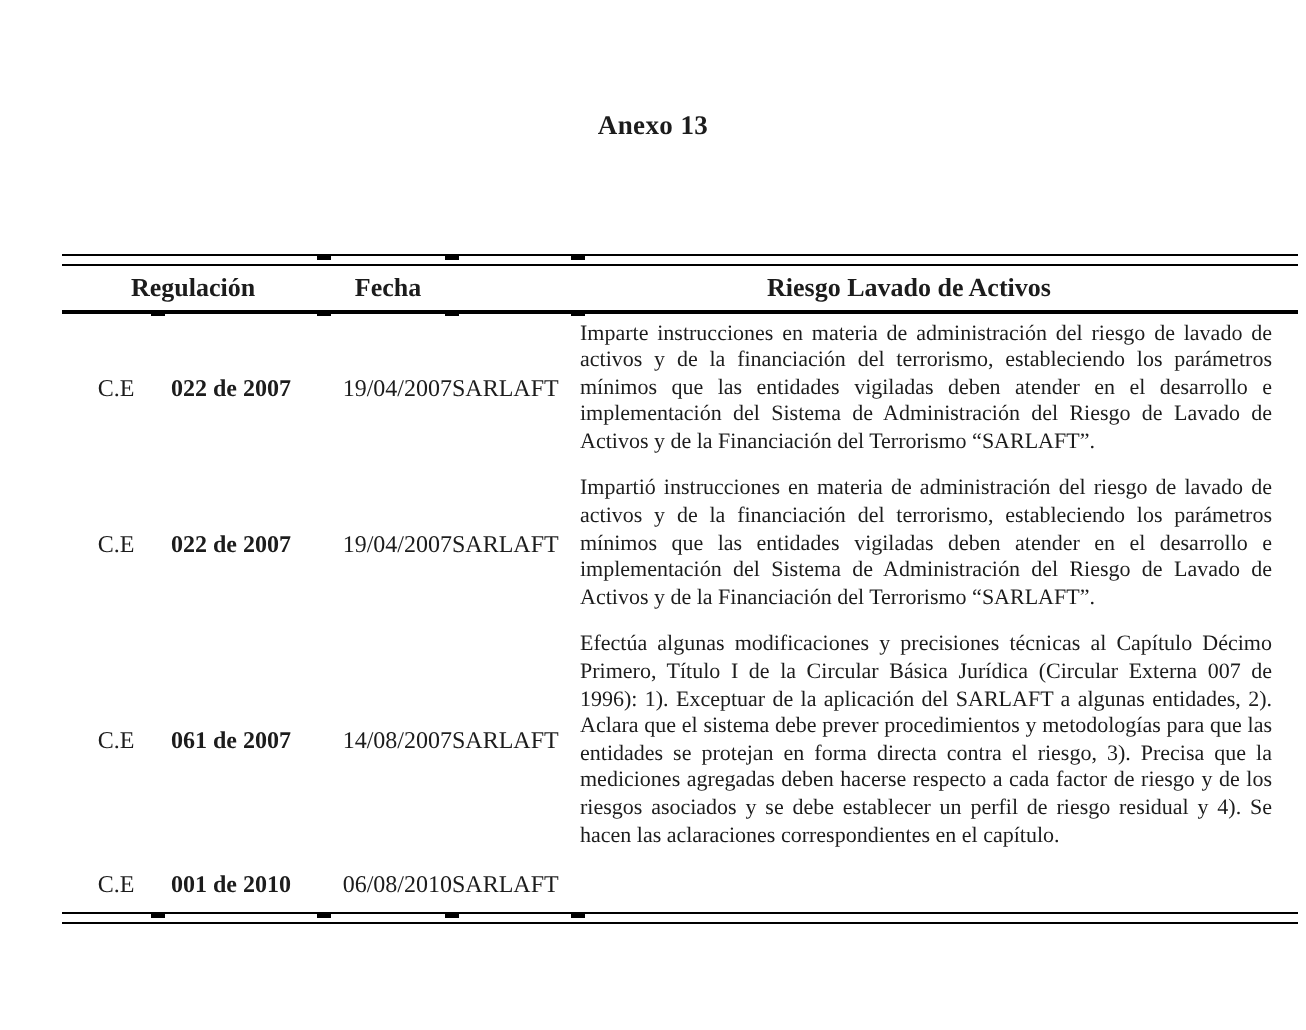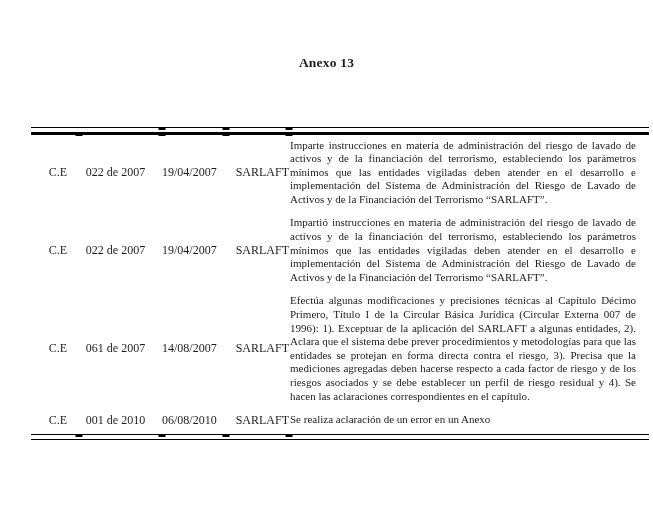--- a/index.html
+++ b/index.html
@@ -80,23 +80,23 @@
     display: grid;
     grid-template-columns: 48px 83px 64px 63px 1fr;
     align-items: center;
     padding: 4px 0 6px 0;
     font-size: 12px;
   }
   .body-row .cell {
     white-space: nowrap;
   }
   .cell.c-tipo  { text-align: center;  padding-left: 6px; }
-  .cell.c-num   { text-align: center; padding-right: 10px; }
-  .cell.c-fecha { text-align: left; font-family: Liberation Serif, serif; }
-  .cell.c-cat   { text-align: right; }
+  .cell.c-num   { text-align: center; padding-right: 10px; font-weight: bold; }
+  .cell.c-fecha { text-align: right; font-family: Liberation Serif, serif; }
+  .cell.c-cat   { text-align: left; }
   .cell.c-desc {
     white-space: normal;
     align-self: start;
     text-align: justify;
     font-size: 11px;
     line-height: 13.6px;
     padding: 0 13px 0 1px;
   }
 </style>
 </head>
@@ -107,20 +107,25 @@
   <div class="doc-title">Anexo 13</div>
 
   <div class="reg-table">
 
     <div class="rule double">
       <i class="tick" style="left:131px"></i>
       <i class="tick" style="left:195px"></i>
       <i class="tick" style="left:258px"></i>
     </div>
 
+    <div class="header-row">
+      <div class="hcell">Regulación</div>
+      <div class="hcell">Fecha</div>
+      <div class="hcell h-riesgo">Riesgo Lavado de Activos</div>
+    </div>
 
     <div class="rule single">
       <i class="tick" style="left:48px"></i>
       <i class="tick" style="left:131px"></i>
       <i class="tick" style="left:195px"></i>
       <i class="tick" style="left:258px"></i>
     </div>
 
     <div class="body-row">
       <div class="cell c-tipo">C.E</div>
@@ -144,21 +149,20 @@
       <div class="cell c-fecha">14/08/2007</div>
       <div class="cell c-cat">SARLAFT</div>
       <div class="cell c-desc">Efectúa algunas modificaciones y precisiones técnicas al Capítulo Décimo Primero, Título I de la Circular Básica Jurídica (Circular Externa 007 de 1996): 1). Exceptuar de la aplicación del SARLAFT a algunas entidades, 2). Aclara que el sistema debe prever procedimientos y metodologías para que las entidades se protejan en forma directa contra el riesgo, 3). Precisa que la mediciones agregadas deben hacerse respecto a cada factor de riesgo y de los riesgos asociados y se debe establecer un perfil de riesgo residual y 4). Se hacen las aclaraciones correspondientes en el capítulo.</div>
     </div>
 
     <div class="body-row">
       <div class="cell c-tipo">C.E</div>
       <div class="cell c-num">001 de 2010</div>
       <div class="cell c-fecha">06/08/2010</div>
       <div class="cell c-cat">SARLAFT</div>
-      <div class="cell c-desc">Se realiza aclaración de un error en un Anexo</div>
     </div>
 
     <div class="rule double">
       <i class="tick" style="left:48px"></i>
       <i class="tick" style="left:131px"></i>
       <i class="tick" style="left:195px"></i>
       <i class="tick" style="left:258px"></i>
     </div>
 
   </div>

